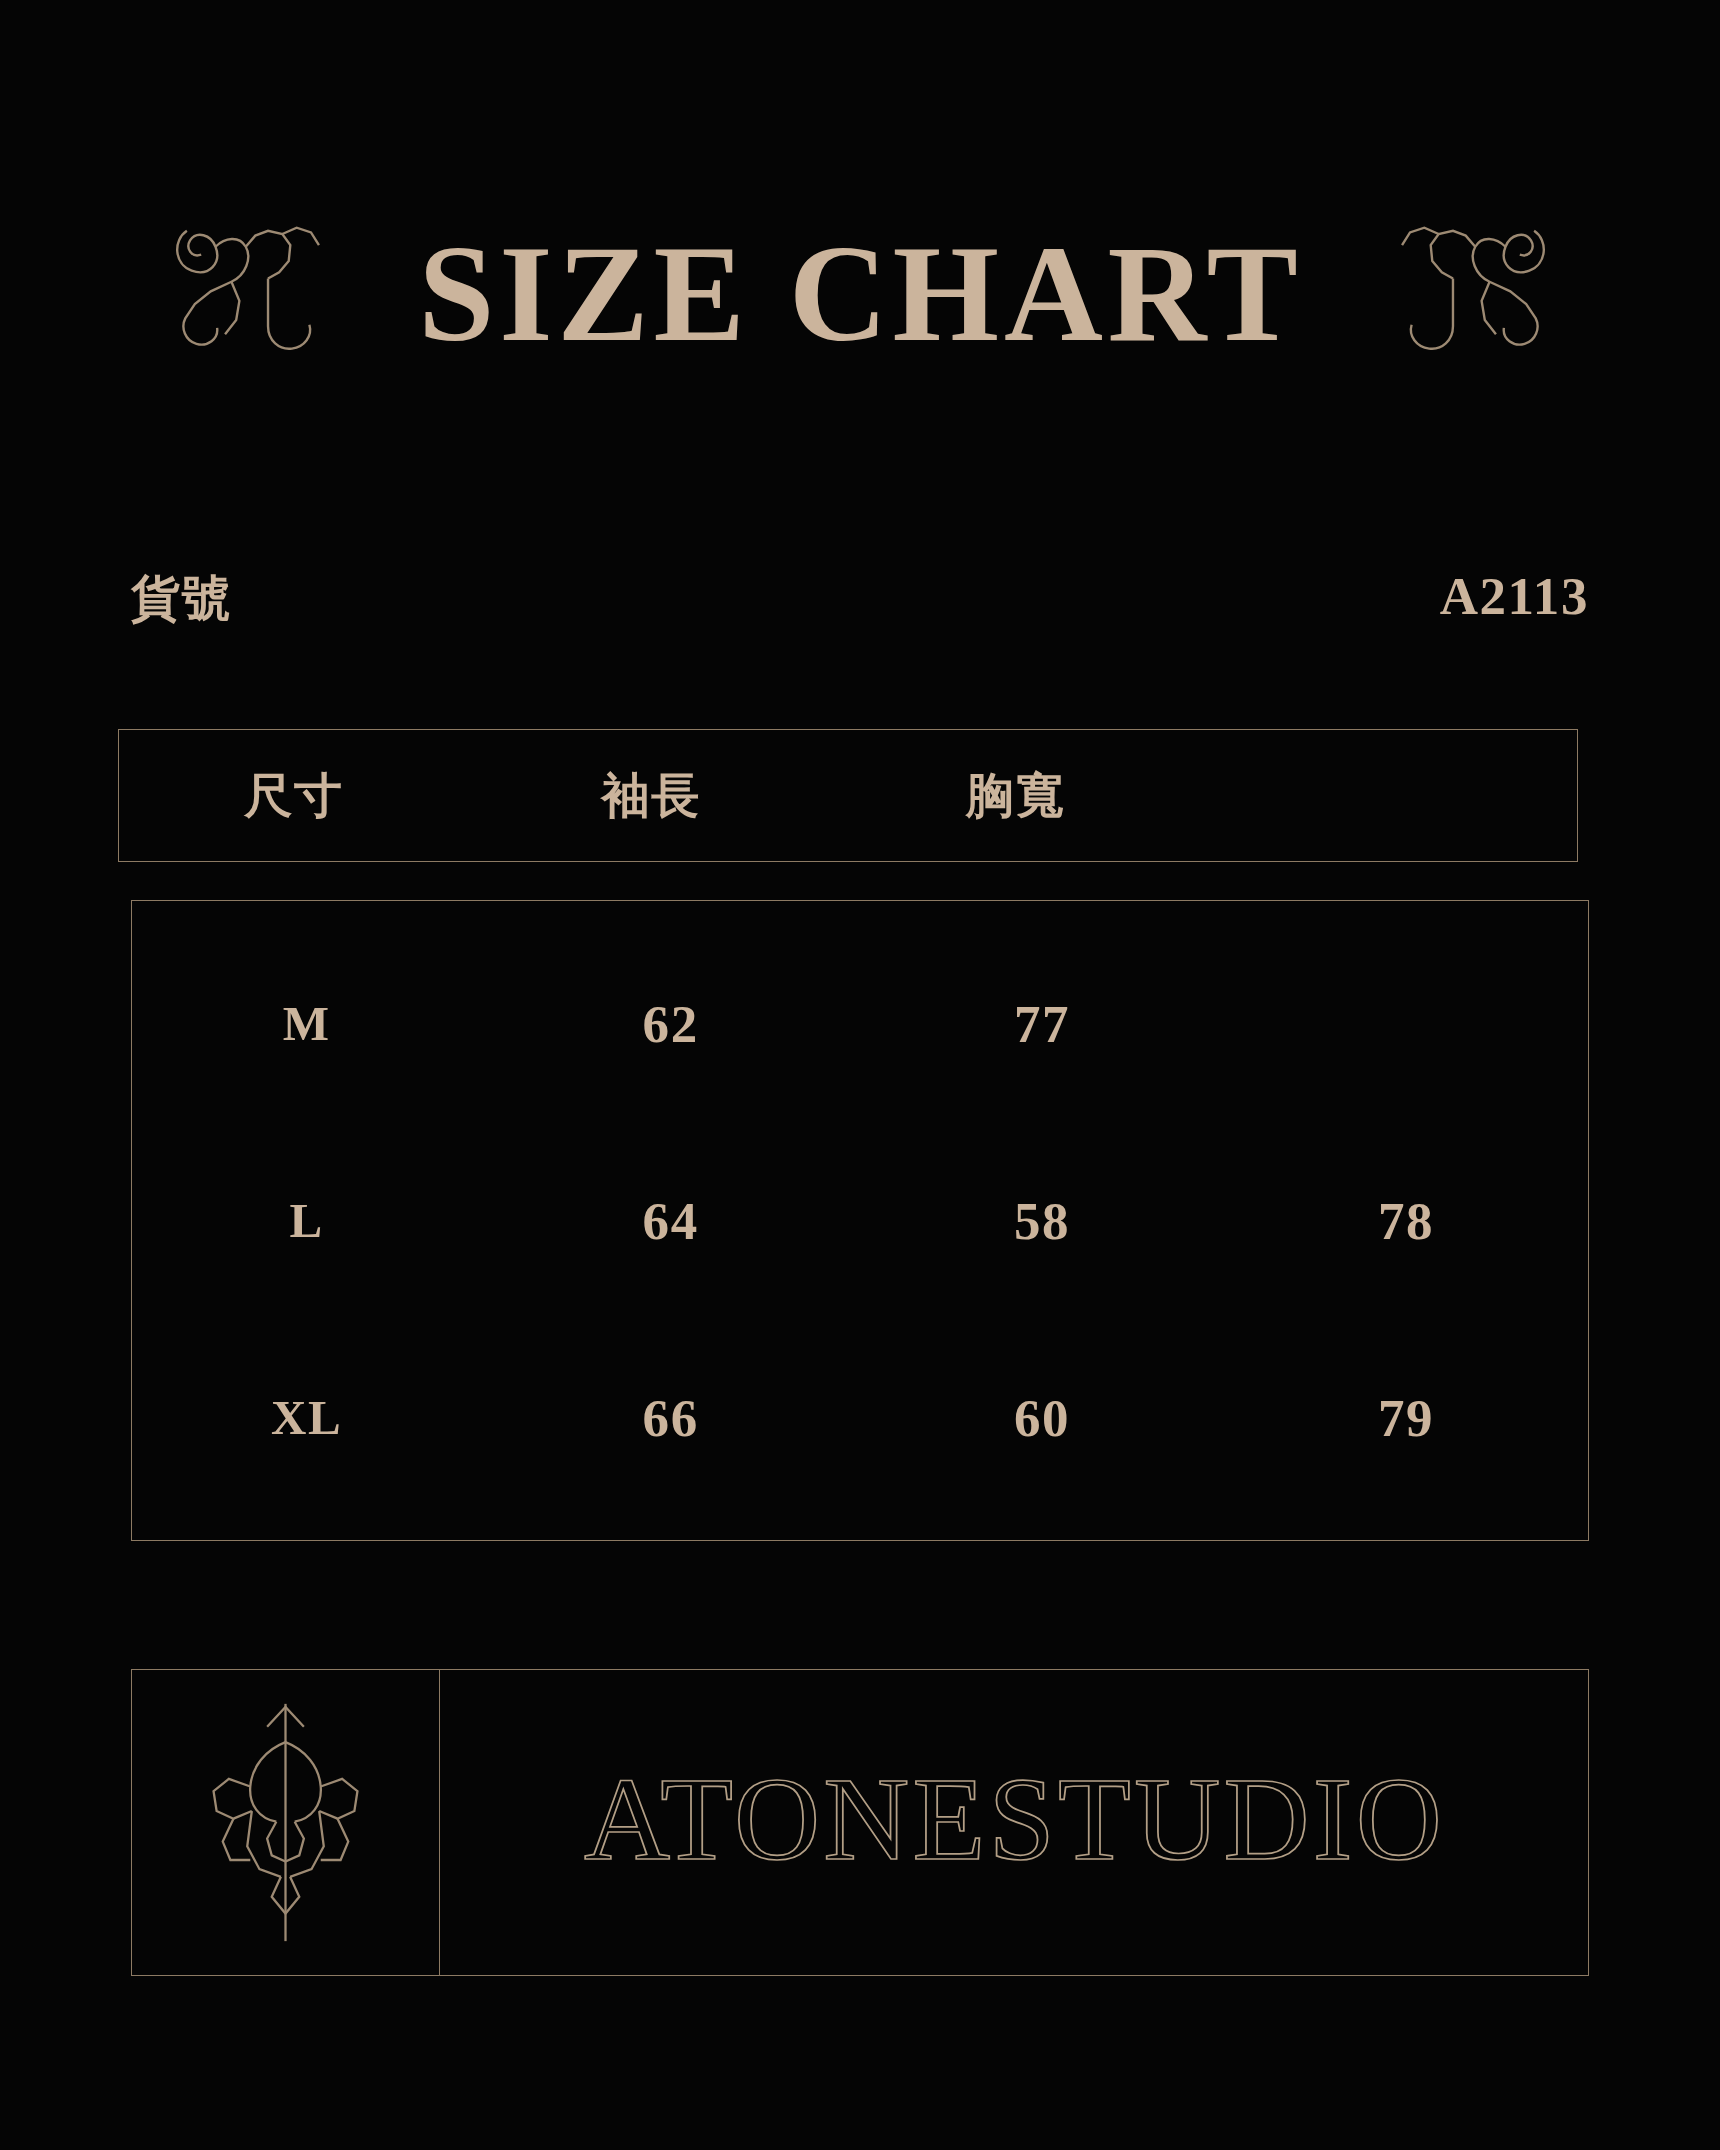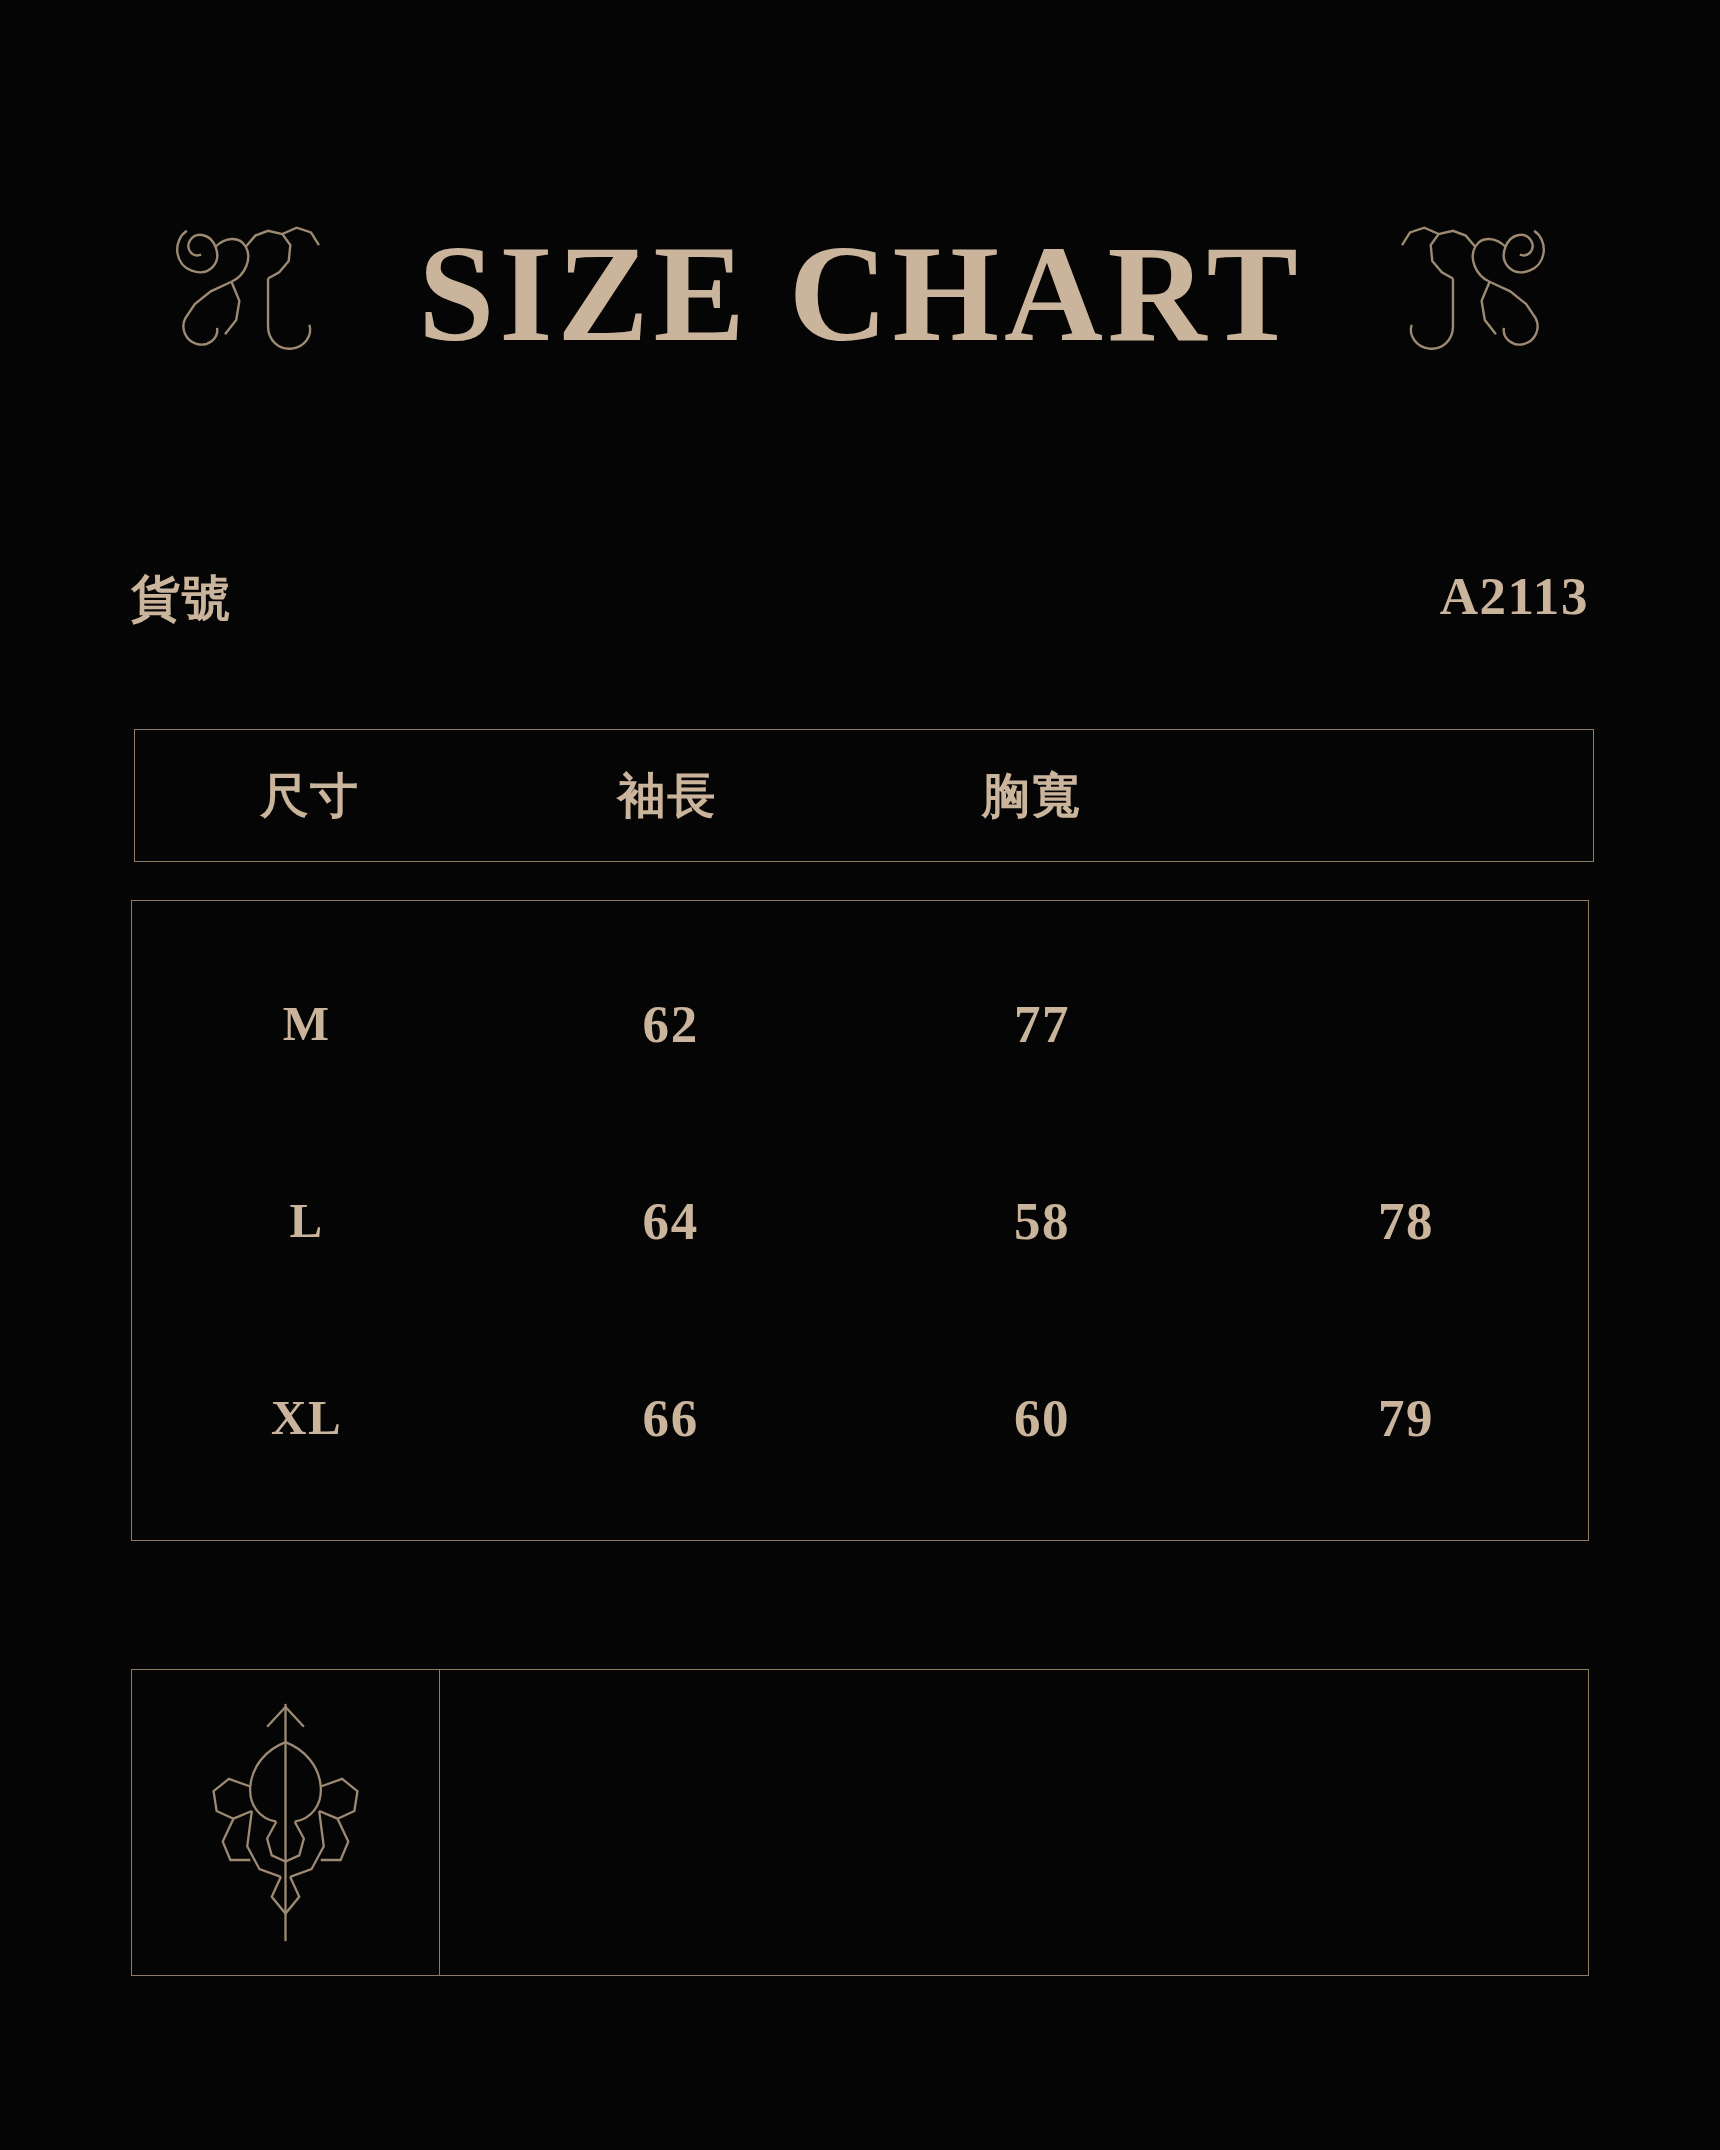--- a/index.html
+++ b/index.html
@@ -71,21 +71,21 @@
     font-weight: bold;
     font-size: 53px;
     color: #cbb49c;
     letter-spacing: 1.6px;
   }
 
   
   .table-head {
     position: absolute;
     top: 729px;
-    left: 134px;
+    left: 118px;
     width: 1458px;
     height: 131px;
     border: 1.6px solid #8d7a63;
     display: flex;
     align-items: center;
   }
   .table-body {
     position: absolute;
     top: 900px;
     left: 131px;
@@ -238,16 +238,21 @@
           <path d="M176 118 L204 108 L224 124 L220 150 L198 160 L174 150"></path>
           <path d="M86 150 L80 196 L96 226 L124 236"></path>
           <path d="M174 150 L180 196 L164 226 L136 236"></path>
           <path d="M62 160 L48 190 L58 214 L84 214"></path>
           <path d="M198 160 L212 190 L202 214 L176 214"></path>
           <path d="M118 164 L106 186 L112 208 L130 216 L148 208 L154 186 L142 164"></path>
           <path d="M124 236 L112 262 L130 284 L148 262 L136 236"></path>
         </g>
       </svg>
     </div>
+    <div class="brand-name">
+      <svg viewBox="0 0 1340 200" width="1067" height="159" aria-hidden="true">
+        <text class="brand-text" x="670" y="146" text-anchor="middle">ATONESTUDIO</text>
+      </svg>
+    </div>
   </div>
 
 </div>
 
 
 </body></html>

